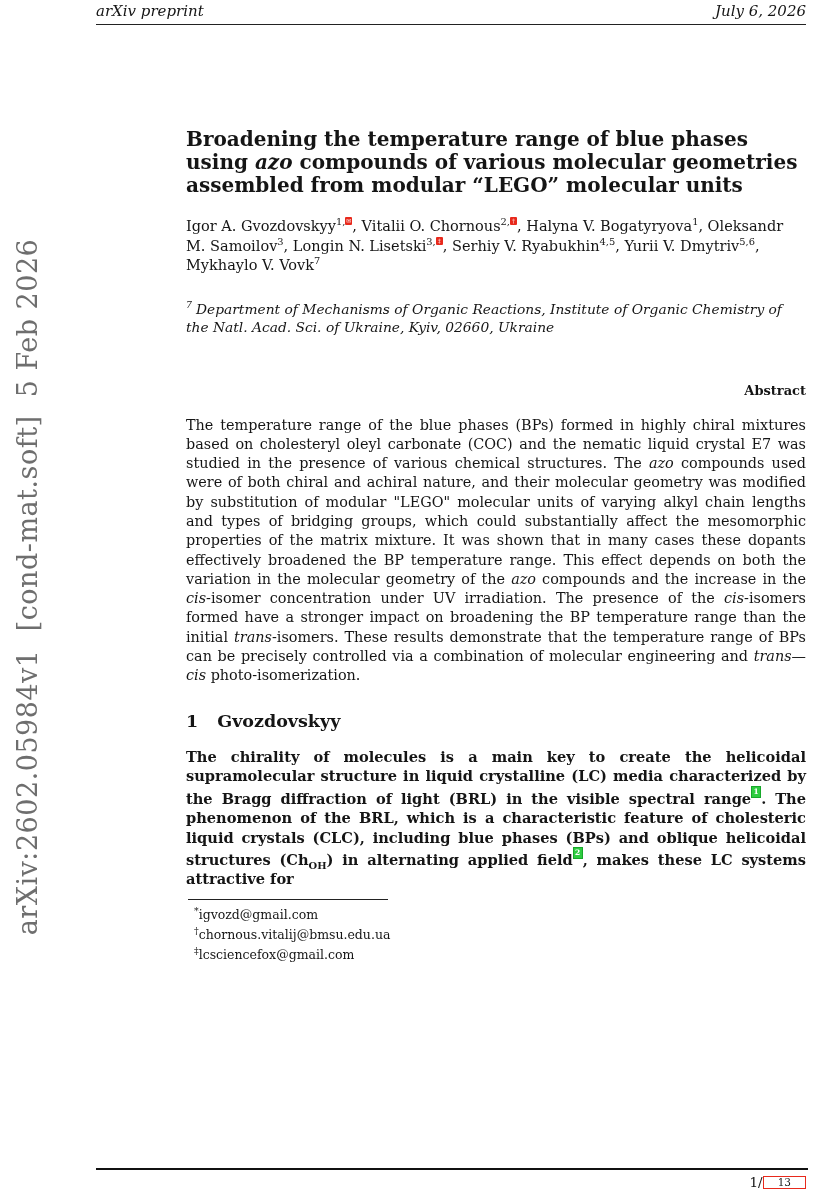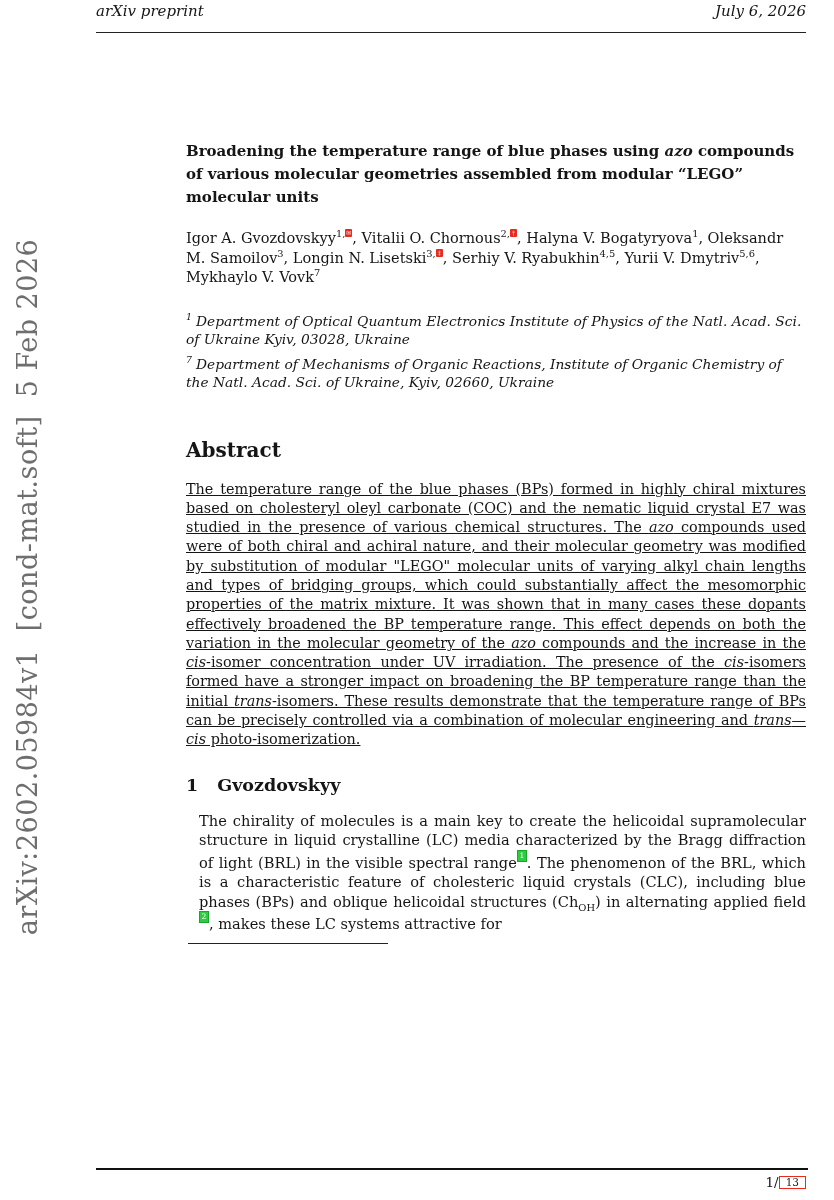--- a/index.html
+++ b/index.html
@@ -6,74 +6,74 @@
   #page {
     position:relative; width:834px; height:1200px; background:#ffffff;
     font-family:"DejaVu Serif", serif; color:#151515; overflow:hidden;
   }
 
   
   .runhead {
     position:absolute; left:96px; top:2px; width:710px;
     display:flex; justify-content:space-between; align-items:flex-end;
     font-style:italic; font-size:15px; line-height:19px;
-    border-bottom:1.5px solid #222; padding-bottom:11px;
+    border-bottom:1.5px solid #222; padding-bottom:3px;
   }
 
   
   .arxiv-stamp {
     position:absolute; left:27px; top:587px;
     transform:translate(-50%,-50%) rotate(-90deg);
     transform-origin:center center;
     white-space:pre; color:#6e6e6e; font-size:27px; letter-spacing:0.5px;
   }
 
   
   .content { position:absolute; left:186px; top:124px; width:620px; }
 
   .title {
-    font-size:15px; font-weight:bold; line-height:23px; margin:16px 0 20px 0;
+    font-size:20px; font-weight:bold; line-height:23px; margin:4px 0 20px 0;
   }
   .authors { font-size:14.5px; line-height:19.5px; margin:0 0 19px 0; }
   .affils  { font-size:13.8px; font-style:italic; line-height:19.2px; }
   .affil sup { font-size:68%; margin-right:4px; font-style:italic; }
 
   .abstract-head {
-    font-size:20px; font-weight:bold; margin:45px 0 0 0;
+    font-size:13px; font-weight:bold; margin:45px 0 0 0;text-align:right;
   }
   .abstract-body {
-    font-size:14.4px; line-height:19.3px; text-align:justify; margin:18px 0 16px 0;text-decoration:underline;
+    font-size:14.4px; line-height:19.3px; text-align:justify; margin:18px 0 16px 0;
   }
 
   .section-head {
     font-size:17.5px; font-weight:bold; margin:25px 0 0 0; display:flex;
   }
   .section-head .secnum { margin-right:19px; }
 
   .intro-body {
-    font-size:14.6px; line-height:19.5px; text-align:justify; margin:16px 0 0 13px;
+    font-size:14.6px; line-height:19.5px; text-align:justify; margin:16px 0 0 0;font-weight:bold;
   }
 
   .footnote-rule {
     margin:10px 0 3px 2px; width:200px; border:0; border-top:1.2px solid #222;
   }
   .footnotes { font-size:12.5px; line-height:15.8px; margin-left:8px; }
   .footnotes sup { font-size:75%; }
 
   
   .footer-rule {
     position:absolute; left:96px; width:712px; top:1168px;
     border:0; border-top:2.5px solid #111; margin:0;
   }
   .pageno {
     position:absolute; right:28px; top:1174px; font-size:13.5px; line-height:16px;
   }
   .page-total {
     display:inline-block; border:1.2px solid #e8291c; color:#1a1a1a;
-    font-size:10.5px; line-height:11px; padding:0 6px; vertical-align:1px;
+    font-size:10.5px; line-height:11px; padding:0 14px; vertical-align:1px;
   }
 
   
   .seg-i   { font-style:italic; }
   .seg-sup { font-size:68%; vertical-align:super; line-height:0; }
   .seg-sub { font-size:68%; vertical-align:sub; line-height:0; }
   .seg-mail, .seg-dag, .seg-ddag {
     display:inline-block; vertical-align:super; line-height:7px;
     width:7px; height:8px; background:#e8291c; color:#ffffff;
     font-size:6px; text-align:center; overflow:hidden; border-radius:1px;
@@ -96,34 +96,38 @@
 
   <div class="arxiv-stamp">arXiv:2602.05984v1  [cond-mat.soft]  5 Feb 2026</div>
 
   <div class="content">
 
     <h1 class="title"><span>Broadening the temperature range of blue phases using </span><span class="seg-i">azo</span><span> compounds of various molecular geometries assembled from modular “LEGO” molecular units</span></h1>
 
     <p class="authors"><span>Igor A. Gvozdovskyy</span><span class="seg-sup">1,</span><span class="seg-mail">✉</span><span>, Vitalii O. Chornous</span><span class="seg-sup">2,</span><span class="seg-dag">†</span><span>, Halyna V. Bogatyryova</span><span class="seg-sup">1</span><span>, Oleksandr M. Samoilov</span><span class="seg-sup">3</span><span>, Longin N. Lisetski</span><span class="seg-sup">3,</span><span class="seg-ddag">‡</span><span>, Serhiy V. Ryabukhin</span><span class="seg-sup">4,5</span><span>, Yurii V. Dmytriv</span><span class="seg-sup">5,6</span><span>, Mykhaylo V. Vovk</span><span class="seg-sup">7</span></p>
 
     <div class="affils">
-      <div class="affil"><sup>1</sup><span>Department of Optical Quantum Electronics Institute of Physics of the Natl. Acad. Sci. of Ukraine Kyiv, 03028, Ukraine</span></div>
       <div class="affil"><sup>7</sup><span>Department of Mechanisms of Organic Reactions, Institute of Organic Chemistry of the Natl. Acad. Sci. of Ukraine, Kyiv, 02660, Ukraine</span></div>
     </div>
 
     <h2 class="abstract-head">Abstract</h2>
     <p class="abstract-body"><span>The temperature range of the blue phases (BPs) formed in highly chiral mixtures based on cholesteryl oleyl carbonate (COC) and the nematic liquid crystal E7 was studied in the presence of various chemical structures. The </span><span class="seg-i">azo</span><span> compounds used were of both chiral and achiral nature, and their molecular geometry was modified by substitution of modular "LEGO" molecular units of varying alkyl chain lengths and types of bridging groups, which could substantially affect the mesomorphic properties of the matrix mixture. It was shown that in many cases these dopants effectively broadened the BP temperature range. This effect depends on both the variation in the molecular geometry of the </span><span class="seg-i">azo</span><span> compounds and the increase in the </span><span class="seg-i">cis</span><span>-isomer concentration under UV irradiation. The presence of the </span><span class="seg-i">cis</span><span>-isomers formed have a stronger impact on broadening the BP temperature range than the initial </span><span class="seg-i">trans</span><span>-isomers. These results demonstrate that the temperature range of BPs can be precisely controlled via a combination of molecular engineering and </span><span class="seg-i">trans</span><span>—</span><span class="seg-i">cis</span><span> photo-isomerization.</span></p>
 
     <h2 class="section-head">
       <span class="secnum">1</span>
       <span>Gvozdovskyy</span>
     </h2>
     <p class="intro-body"><span>The chirality of molecules is a main key to create the helicoidal supramolecular structure in liquid crystalline (LC) media characterized by the Bragg diffraction of light (BRL) in the visible spectral range</span><span class="seg-cite">1</span><span>. The phenomenon of the BRL, which is a characteristic feature of cholesteric liquid crystals (CLC), including blue phases (BPs) and oblique helicoidal structures (Ch</span><span class="seg-sub">OH</span><span>) in alternating applied field</span><span class="seg-cite">2</span><span>, makes these LC systems attractive for</span></p>
 
     <hr class="footnote-rule">
+    <div class="footnotes">
+      <div><sup>*</sup><span>igvozd@gmail.com</span></div>
+      <div><sup>†</sup><span>chornous.vitalij@bmsu.edu.ua</span></div>
+      <div><sup>‡</sup><span>lcsciencefox@gmail.com</span></div>
+    </div>
 
   </div>
 
   <hr class="footer-rule">
   <div class="pageno">
     <span>1</span><span>/</span><span class="page-total">13</span>
   </div>
 
 </div>
 

